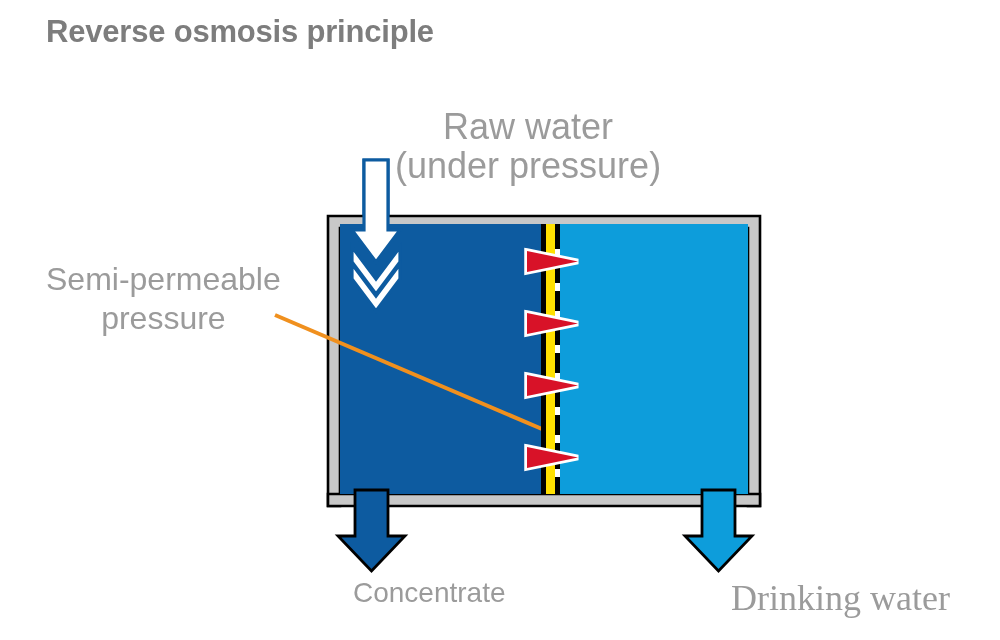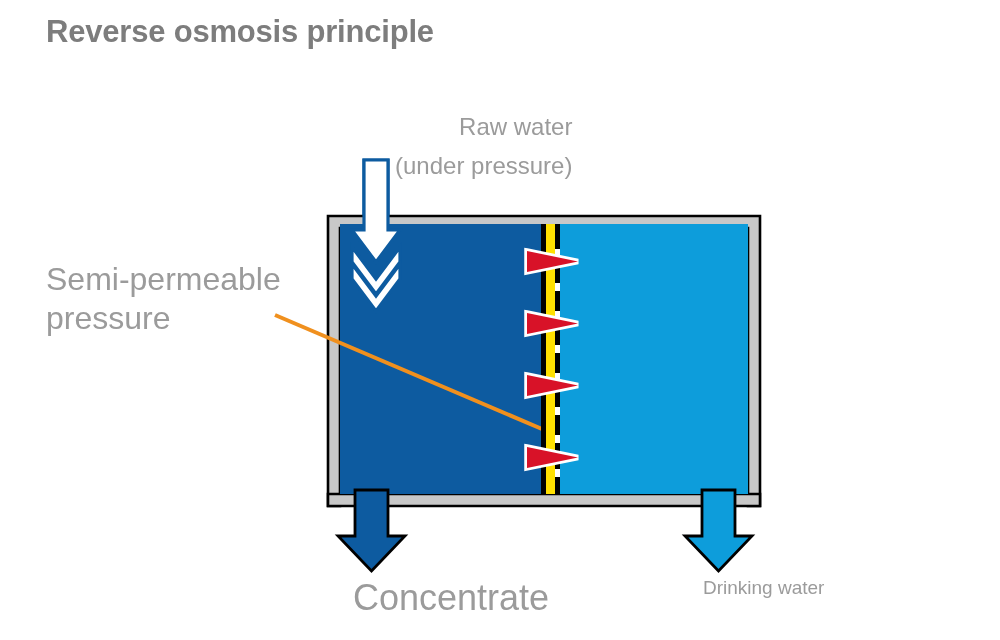--- a/index.html
+++ b/index.html
@@ -17,55 +17,57 @@
   #stage {
     position: absolute;
     left: 0; top: 0;
     width: 1000px;
     height: 640px;
   }
   .txt {
     position: absolute;
     white-space: pre;
     color: #8c8c8c;
+    text-align: center;
   }
   #title {
     left: 46px;
     top: 14px;
     font-size: 31px;
     font-weight: bold;
     color: #7d7d7d;
     letter-spacing: -0.2px;
   }
   #raw-water-label {
     left: 395px;
     top: 107px;
-    font-size: 24px;
+    font-size: 36px;
     line-height: 39px;
     color: #9b9b9b;
-    text-align: right;
+    text-align: center;
   }
   #membrane-label {
     left: 46px;
     top: 260px;
     font-size: 32px;
     line-height: 39px;
     color: #9b9b9b;
   }
   #concentrate-label {
     left: 353px;
     top: 577px;
-    font-size: 36px;
+    font-size: 28px;
     color: #9b9b9b;
   }
   #drinking-label {
-    left: 703px;
+    left: 731px;
     top: 577px;
-    font-size: 19px;
+    font-size: 36px;
     color: #9b9b9b;
+    font-family: Liberation Serif, serif;
   }
   svg { display: block; }
 </style>
 </head>
 <body>
 
 <div id="stage">
 
   <div class="txt" id="title">Reverse osmosis principle</div>
 

